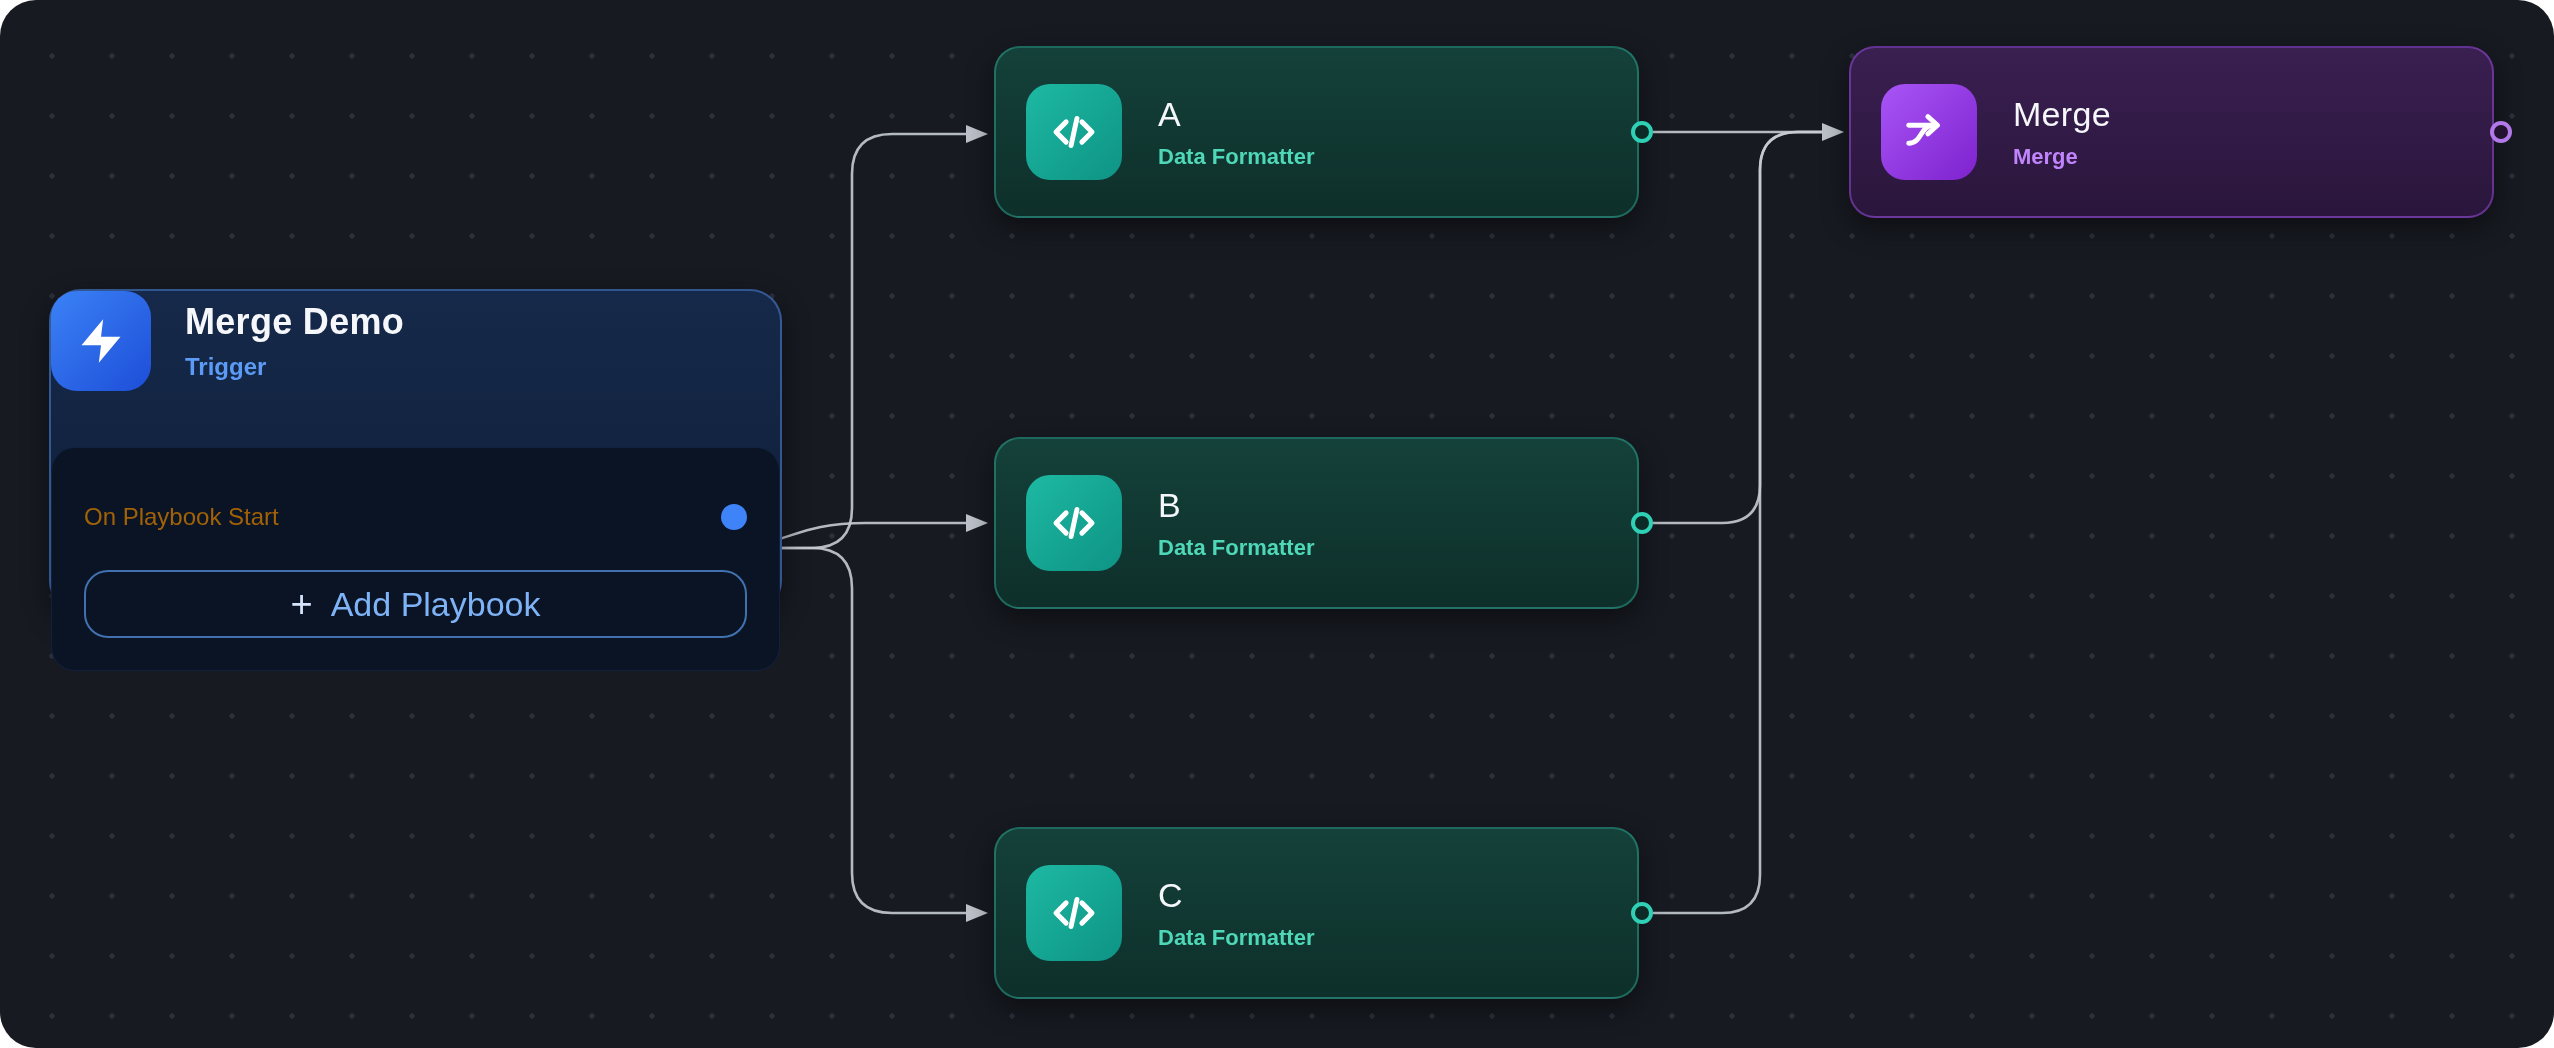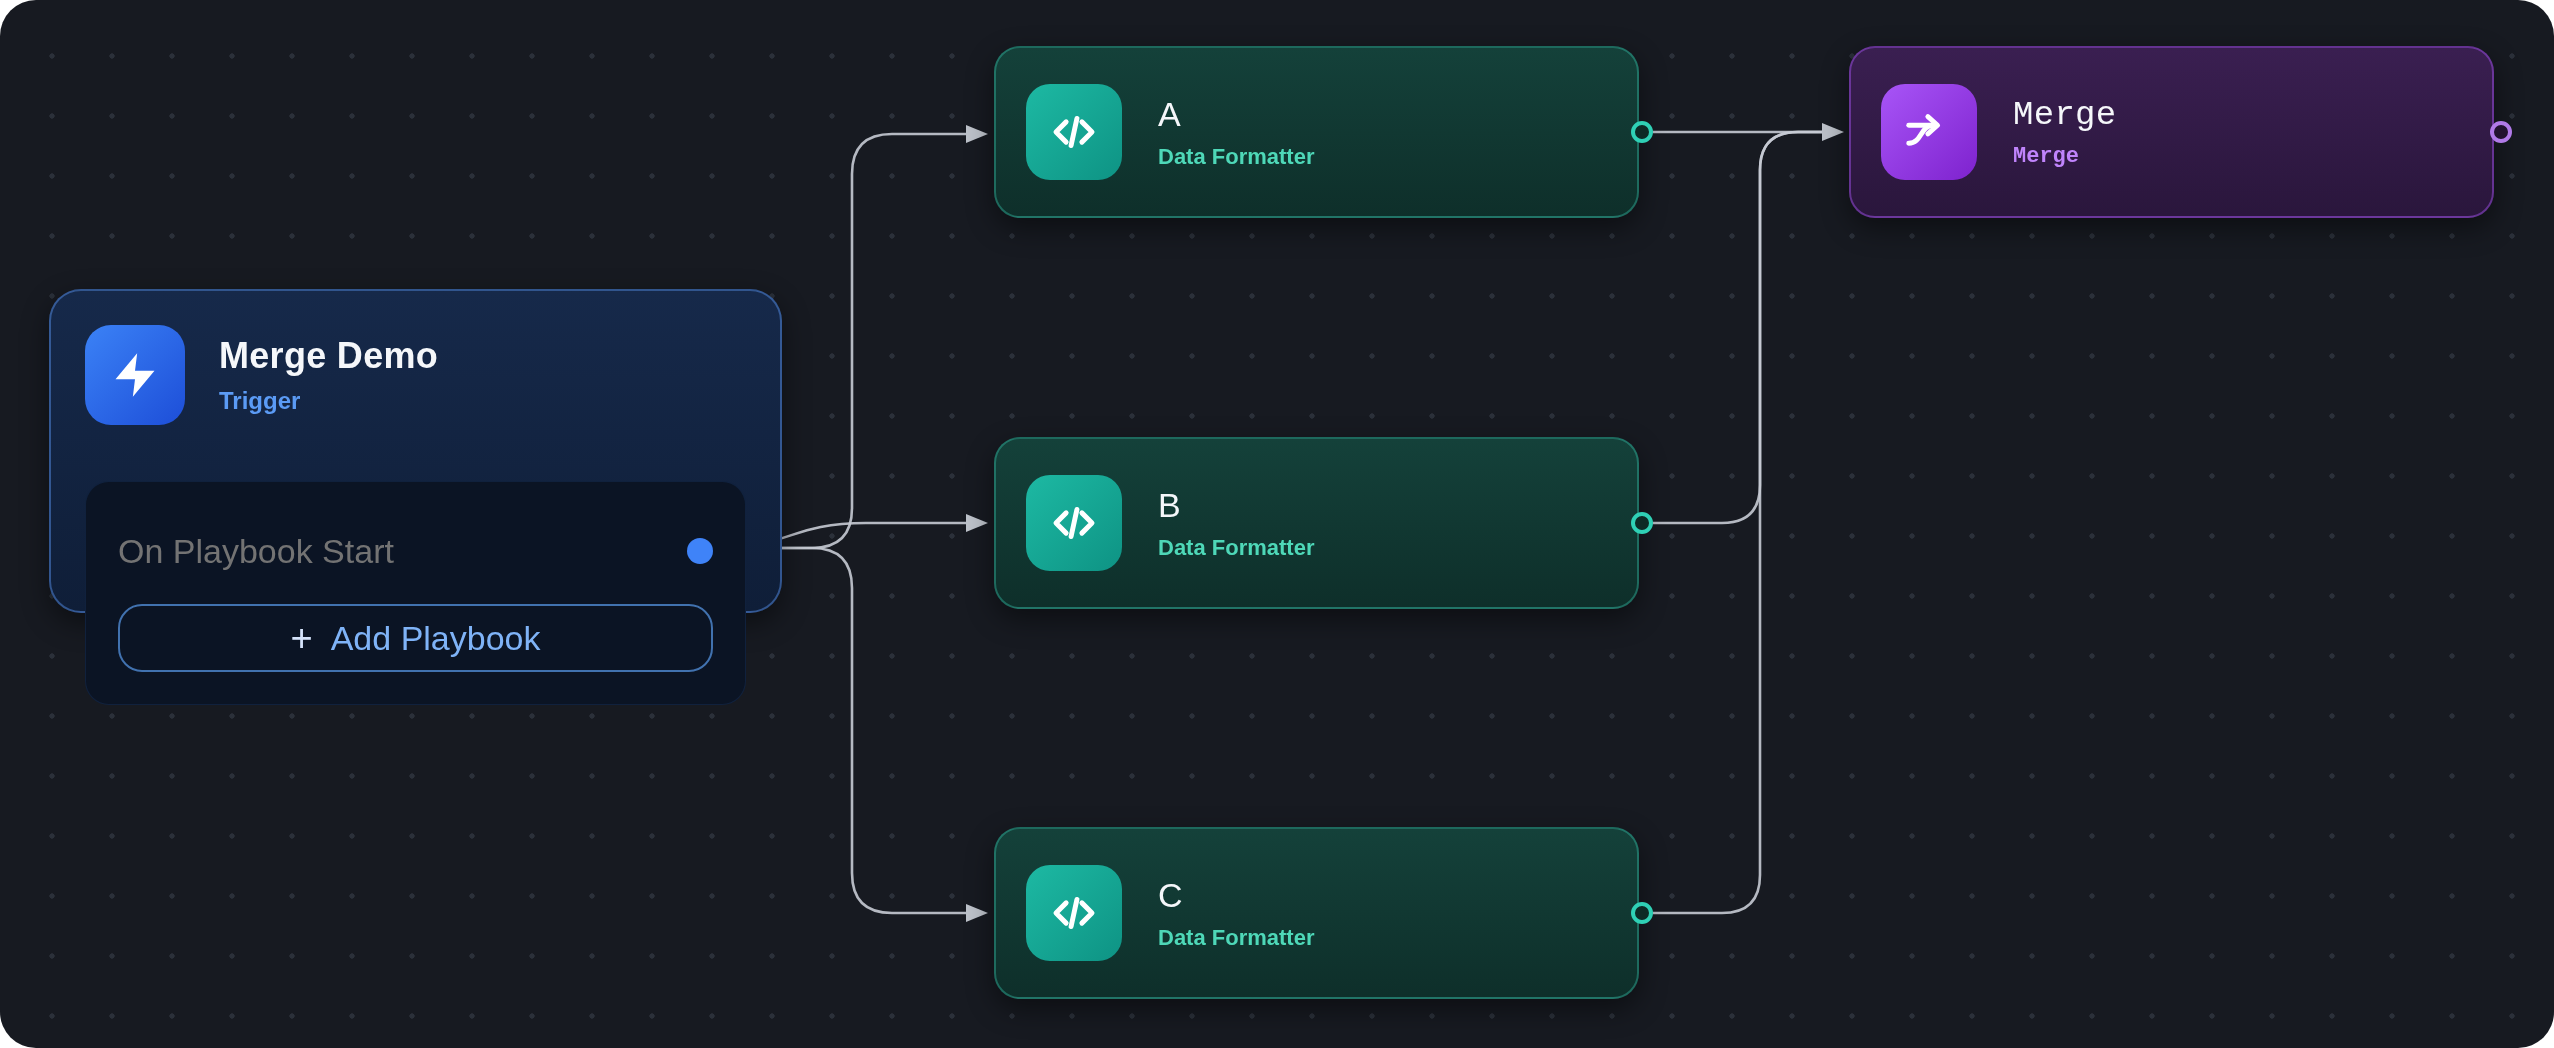--- a/index.html
+++ b/index.html
@@ -20,21 +20,20 @@
   svg.edges polygon{fill:#c6cbd4;opacity:0.95;}
 
   .node{position:absolute;z-index:2;border-radius:26px;box-shadow:0 10px 28px rgba(0,0,0,0.45);}
 
   
   .trigger{
     left:49px;top:289px;width:733px;height:324px;
     background:linear-gradient(180deg,#16294a 0%,#0f1e38 100%);
     border:2px solid rgba(83,140,227,0.5);
     border-radius:32px;
-    padding:34px;
     display:flex;flex-direction:column;
   }
   .trig-header{display:flex;align-items:center;gap:34px;margin-bottom:56px;}
   .icon{display:flex;align-items:center;justify-content:center;flex:0 0 auto;}
   .icon-lg{width:100px;height:100px;border-radius:26px;}
   .icon-md{width:96px;height:96px;border-radius:24px;}
   .icon-blue{background:linear-gradient(135deg,#3b82f6,#1d4ed8);}
   .icon-teal{background:linear-gradient(135deg,#1db9a3,#0e9384);}
   .icon-purple{background:linear-gradient(135deg,#a855f7,#7e22ce);}
   .titles{display:flex;flex-direction:column;gap:10px;}
@@ -44,21 +43,21 @@
   .sub-teal{color:#4ed8b8;}
   .sub-purple{color:#c084fc;}
 
   .trig-panel{
     flex:1;background:#0b1424;border-radius:24px;
     border:1px solid rgba(59,130,246,0.12);
     padding:34px 32px 32px 32px;
     display:flex;flex-direction:column;
   }
   .trig-row{display:flex;align-items:center;justify-content:space-between;height:70px;}
-  .trig-row-label{color:#737373;font-size:34px;}
+  .trig-row-label{color:#a16207;font-size:24px;}
   .out-dot{
     width:26px;height:26px;border-radius:50%;
     background:#3f83f8;flex:0 0 auto;
   }
   .add-trigger{
     margin-top:18px;height:68px;width:100%;
     background:transparent;
     border:2px solid rgba(96,165,250,0.65);
     border-radius:24px;
     color:#7fb3f7;font-size:34px;font-family:"Liberation Sans", sans-serif;
@@ -74,21 +73,20 @@
     padding-left:30px;
     border-radius:26px;
   }
   .fmt{
     background:linear-gradient(180deg,#14413a 0%,#0e2f2a 100%);
     border:2px solid rgba(56,199,176,0.38);
   }
   .merge{
     background:linear-gradient(180deg,#3a1f51 0%,#2a163c 100%);
     border:2px solid rgba(168,85,247,0.45);
-    font-family:Liberation Mono, monospace;
   }
   .action .title{font-size:34px;font-weight:500;}
   .action .subtitle{font-size:22px;}
   .port{
     position:absolute;right:-16px;top:50%;transform:translateY(-50%);
     width:22px;height:22px;border-radius:50%;
   }
   .port-teal{border:4px solid #2fd0b5;background:#0d2b26;}
   .port-purple{border:4px solid #b17ae8;background:#231230;right:-20px;}
 </style>

